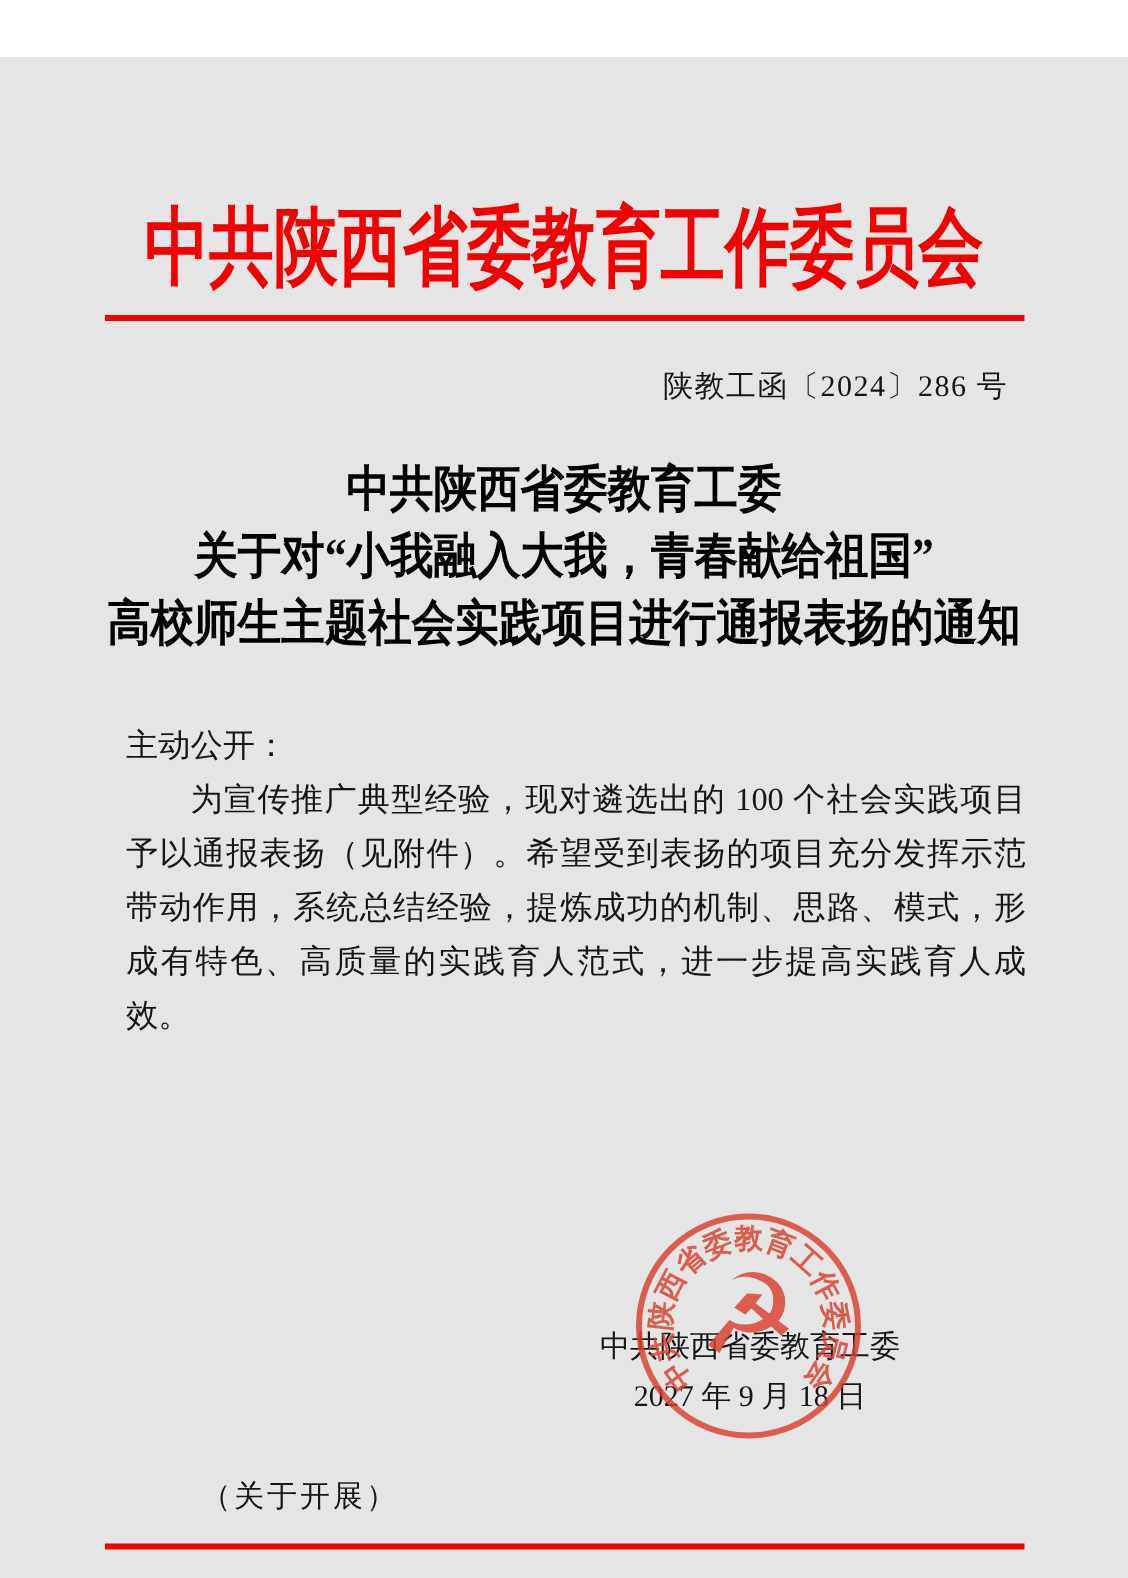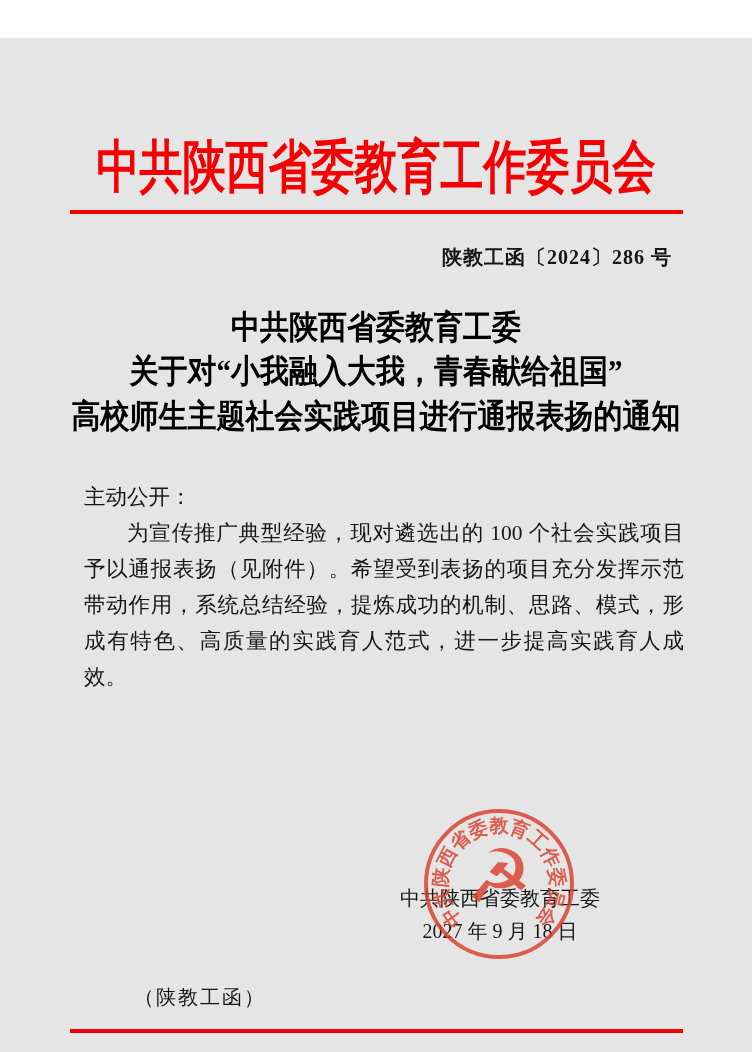--- a/index.html
+++ b/index.html
@@ -24,21 +24,21 @@
     line-height:43px;white-space:nowrap;
     transform:scaleY(1.32);transform-origin:center top;
   }
   .rule-top{
     position:absolute;top:172px;left:70px;width:613px;height:2px;
     border-top:2px solid var(--red);
     border-bottom:2px solid var(--red);
   }
   .doc-number{
     position:absolute;top:206px;right:80px;
-    font-size:20px;letter-spacing:1px;color:var(--ink);white-space:nowrap;font-weight:bold;
+    font-size:20px;letter-spacing:1px;color:var(--ink);white-space:nowrap;
   }
   .title-block{
     position:absolute;top:266px;left:0;width:752px;
     text-align:center;font-weight:bold;color:#000;
     font-size:29px;line-height:40px;white-space:nowrap;
     transform:scaleY(1.12);transform-origin:center top;
   }
   .body-block{
     position:absolute;top:441px;left:84px;width:600px;
     font-size:21.5px;line-height:36px;color:var(--ink);
@@ -116,17 +116,17 @@
         <text x="80" y="28" transform="rotate(0 80 80)">教</text>
         <text x="80" y="28" transform="rotate(20.833333333333343 80 80)">育</text>
         <text x="80" y="28" transform="rotate(41.66666666666666 80 80)">工</text>
         <text x="80" y="28" transform="rotate(62.5 80 80)">作</text>
         <text x="80" y="28" transform="rotate(83.33333333333334 80 80)">委</text>
         <text x="80" y="28" transform="rotate(104.16666666666666 80 80)">员</text>
         <text x="80" y="28" transform="rotate(125 80 80)">会</text>
       </g>
   </svg>
 
-  <div class="disclosure">（陕教工函）</div>
+  <div class="disclosure">（关于开展）</div>
 
   <div class="rule-bottom"></div>
 
 </div>
 
 </body></html>

